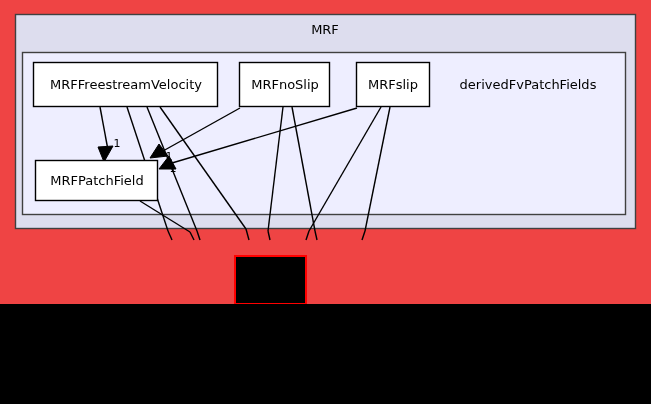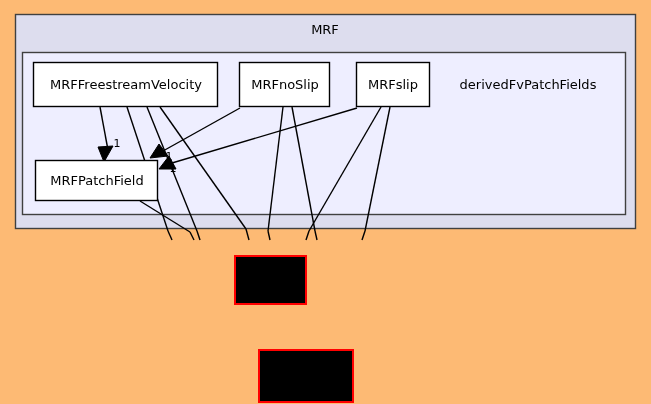--- a/index.html
+++ b/index.html
@@ -3,22 +3,22 @@
 <meta charset="utf-8">
 <style>
   html, body {
     margin: 0;
     padding: 0;
     background: #000000;
   }
   #canvas {
     position: relative;
     width: 651px;
-    height: 404px;
-    background: #fdba74;
+    height: 304px;
+    background: #ef4444;
     overflow: hidden;
     font-family: "DejaVu Sans", sans-serif;
   }
   #graph-svg {
     position: absolute;
     left: 0;
     top: 0;
     width: 651px;
     height: 404px;
   }

